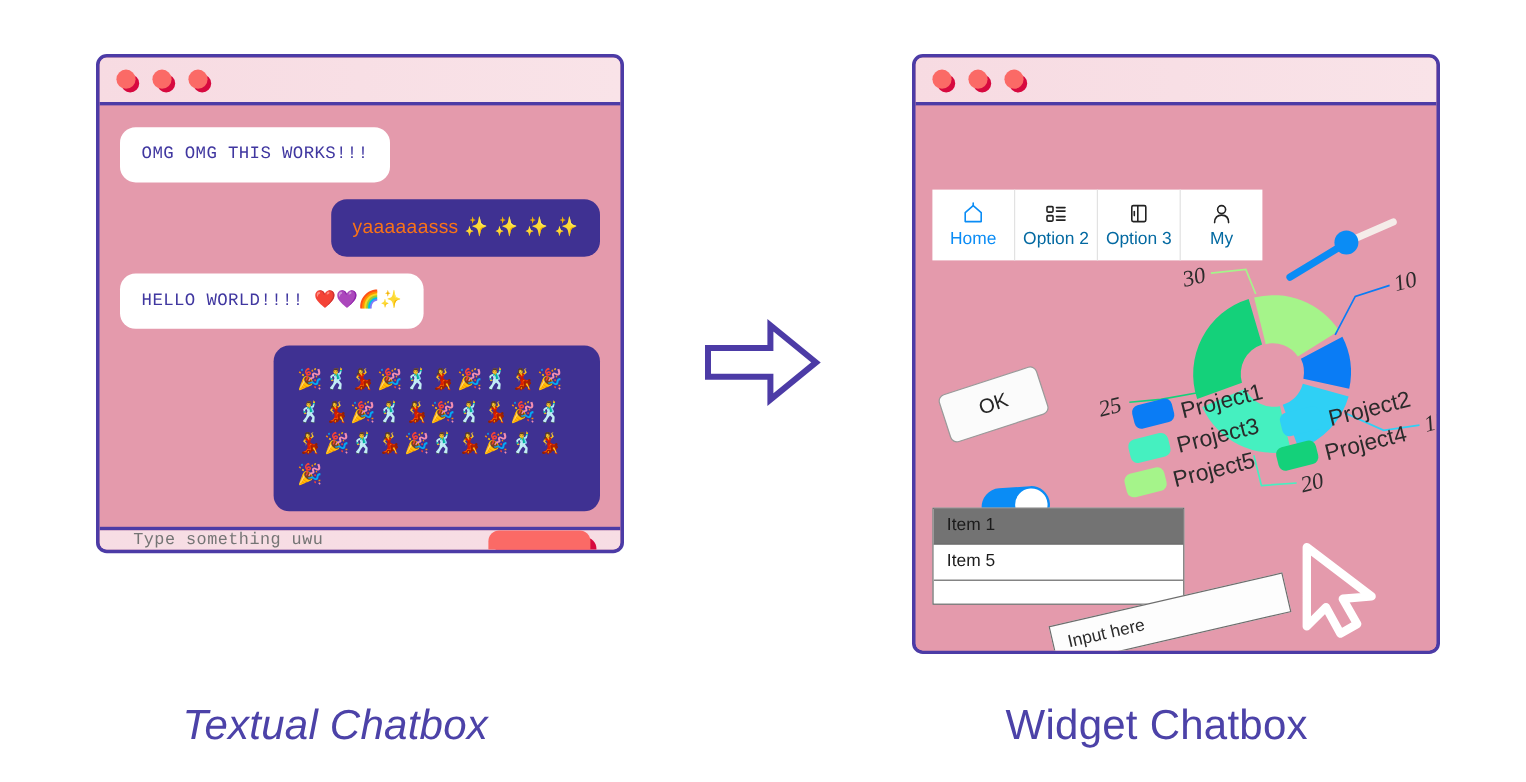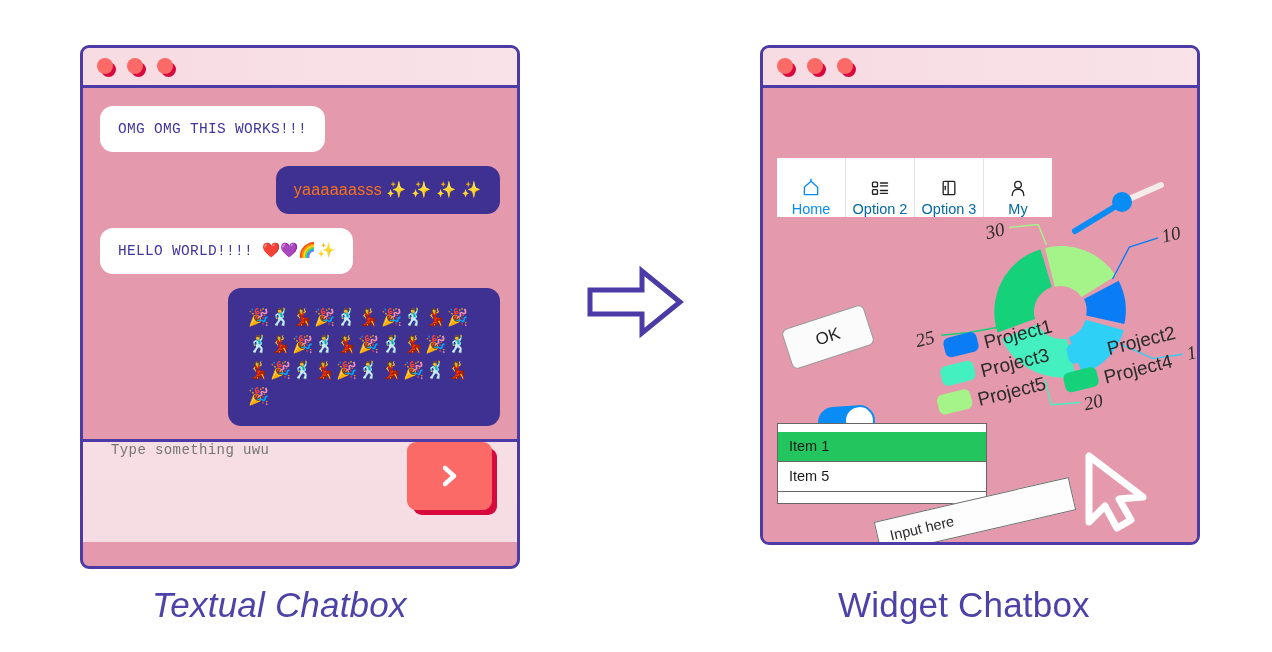--- a/index.html
+++ b/index.html
@@ -33,21 +33,21 @@
     width: 15px; height: 15px; border-radius: 50%;
     background: #d7093f;
   }
   .dot .front {
     position: absolute; left: 0; top: 0;
     width: 16px; height: 16px; border-radius: 50%;
     background: #fb6a66;
   }
 
   
-  #win-left { left: 80px; top: 45px; width: 440px; height: 524px; }
+  #win-left { left: 80px; top: 45px; width: 440px; height: 416px; }
   .chat-body {
     position: relative;
     height: 354px;
     padding: 18px 17px 0 17px;
     display: flex; flex-direction: column;
     gap: 14px;
     background: #e49aac;
     border-bottom: 3px solid #4c3ba6;
   }
   .bubble {
@@ -106,21 +106,21 @@
   
   .tabbar {
     position: absolute; left: 14px; top: 70px;
     width: 275px; height: 59px;
     background: #ffffff;
     display: flex;
   }
   .tab {
     flex: 1;
     display: flex; flex-direction: column;
-    align-items: center; justify-content: flex-end;
+    align-items: center; justify-content: center;
     gap: 3px;
     border-right: 1px solid #e2e2e2;
     cursor: pointer;
   }
   .tab:last-child { border-right: none; }
   .tab .tab-label { font-size: 14.5px; color: #0369a1; white-space: nowrap; }
   .tab.active .tab-label { color: #0a8cf5; }
   .tab.active svg { stroke: #0a8cf5; }
   .tab svg { stroke: #222; fill: none; stroke-width: 1.6; }
 
@@ -161,21 +161,21 @@
     overflow: hidden;
   }
   .list-item {
     height: 30px; line-height: 29px;
     padding-left: 11px;
     font-size: 14.5px; color: #1b1b1b;
     border-bottom: 1px solid #666;
     background: #ffffff;
     cursor: pointer;
   }
-  .list-item.selected { background: #22c55e; margin-top: 8px; }
+  .list-item.selected { background: #737373; }
 
   
   .rot-input {
     position: absolute; left: 112px; top: 411px;
     width: 200px; height: 34px;
     background: #fdfdfd; border: 1px solid #6e6e6e;
     transform: rotate(-13deg);
     display: flex; align-items: center;
     padding-left: 12px;
     font-size: 14.5px; color: #2b2b2b;

